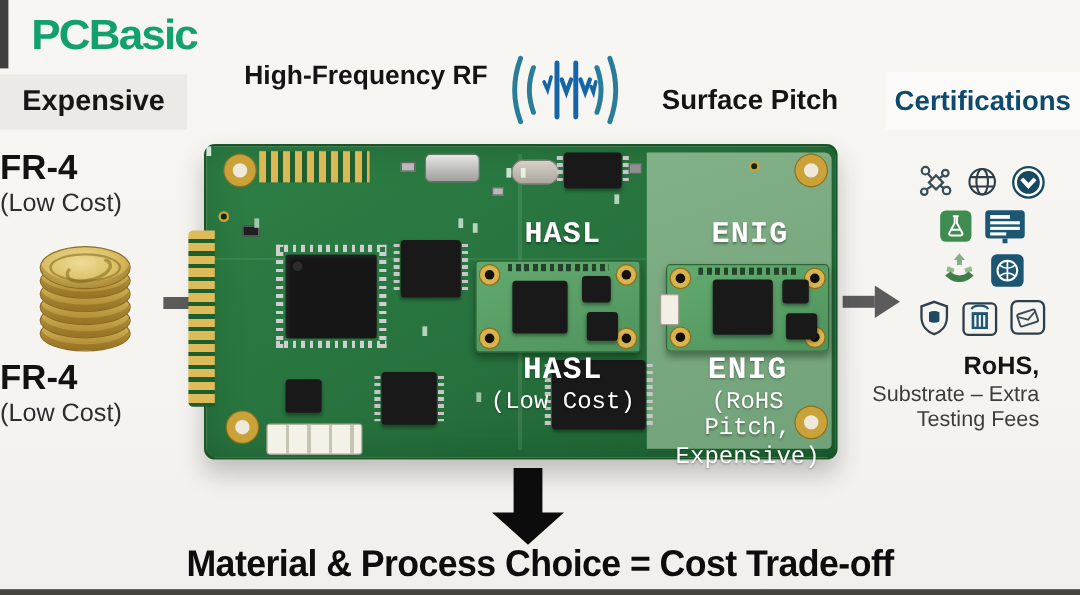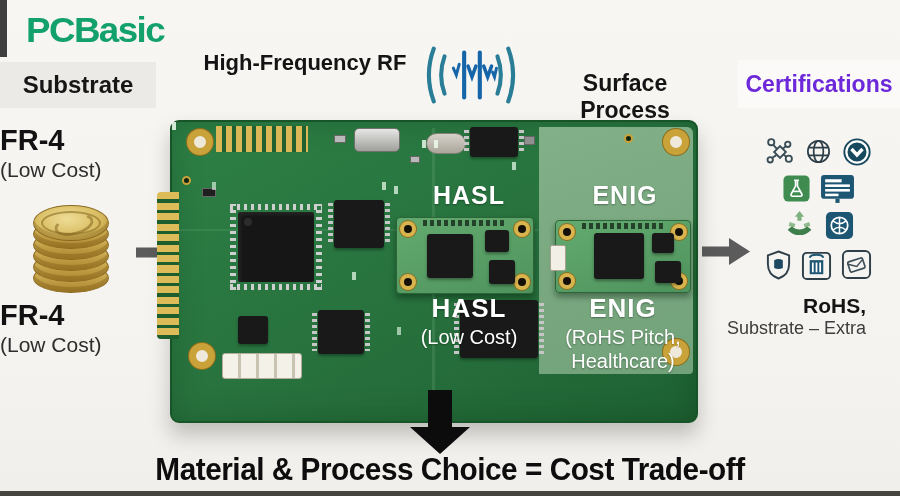--- a/index.html
+++ b/index.html
@@ -21,21 +21,21 @@
           background:#eceae7; display:flex; align-items:center; justify-content:center; }
   .panel-substrate span { font-size:24px; font-weight:800; color:#161616; }
   .hf-block { position:absolute; left:183px; top:50px; width:244px; text-align:center; }
   .hf-title { font-size:22px; font-weight:800; color:#141414; }
   .hf-sub { font-size:19px; color:#4e4e4e; margin-top:2px; }
   .rf-icon { position:absolute; left:424px; top:43px; width:94px; height:64px; }
   .surface-finish { position:absolute; left:540px; top:70px; width:170px; text-align:center;
           font-size:23px; font-weight:800; color:#141414; }
   .panel-cert { position:absolute; left:738px; top:60px; width:162px; height:48px;
           background:#fbfaf8; display:flex; align-items:center; justify-content:center; }
-  .panel-cert span { font-size:23px; font-weight:800; color:#6d28d9; }
+  .panel-cert span { font-size:23px; font-weight:800; color:#0c4a6e; }
 
   
   .fr4 { position:absolute; left:0; width:152px; text-align:left; }
   .fr4-top { top:124px; } .fr4-bottom { top:299px; }
   .fr4 .t { font-size:29px; font-weight:800; color:#121212; }
   .fr4 .s { font-size:21px; color:#2d2d2d; margin-top:1px; }
 
   
   .coins { position:absolute; left:31px; top:205px; width:80px; height:90px; }
   .coin { position:absolute; left:2px; width:76px; height:30px; border-radius:50%;
@@ -46,24 +46,24 @@
   .coin.top::after { content:""; position:absolute; inset:5px 7px; border-radius:50%;
           border:2px solid rgba(130,100,30,.55); }
   .coin.top::before { content:""; position:absolute; left:20px; top:9px; width:34px; height:14px;
           border-radius:50%; border:3px solid rgba(125,95,25,.5); border-top-color:transparent; transform:rotate(-15deg); }
 
   
   .flow-arrow { position:absolute; width:48px; height:27px; }
   .flow-left { left:136px; top:239px; } .flow-right { left:702px; top:238px; }
 
   
-  .pcb { position:absolute; left:170px; top:120px; width:528px; height:303px;
+  .pcb { position:absolute; left:170px; top:120px; width:528px; height:263px;
          background:linear-gradient(150deg,#2d8046 0%,#27713d 55%,#1e6132 100%);
          border:2px solid #175427; border-radius:9px;
-         box-shadow:0 12px 20px rgba(40,40,30,.25), inset 0 0 30px rgba(0,40,10,.25); }
+         box-shadow:0 12px 20px rgba(40,40,30,.25), inset 0 0 30px rgba(0,40,10,.25);font-family:Liberation Mono, monospace; }
   .zone-enig { position:absolute; left:367px; top:5px; width:154px; height:247px;
          background:linear-gradient(160deg,#82b088,#72a279); border-radius:0 6px 4px 0; }
   .fingers { position:absolute; left:-15px; top:70px; width:22px; height:147px;
          background:repeating-linear-gradient(180deg,#dcbb58 0 7px,#1c5e2d 7px 10.5px);
          border-radius:4px 0 0 4px; }
   .hole { position:absolute; width:26px; height:26px; border-radius:50%;
          background:#efe9dc; border:7px solid #c9a23a; box-shadow:0 0 0 1px #8c6e1d; }
   .hole.tl{left:15px;top:7px}.hole.tr{left:491px;top:7px}.hole.bl{left:17px;top:221px}.hole.br{left:491px;top:217px}
   .pinhole { position:absolute; width:9px; height:9px; border-radius:50%; background:#10240f; border:2px solid #caa23a; }
   .ph1{left:10px;top:54px}.ph2{left:452px;top:12px}
@@ -148,41 +148,41 @@
 <body>
 
 <div class="canvas">
 
   <div class="edge-sliver"></div>
   <div class="bottom-strip"></div>
 
   <div class="logo">PCBasic</div>
 
   <div class="panel-substrate">
-    <span>Substrate</span>
+    <span>Expensive</span>
   </div>
 
   <div class="hf-block">
     <div class="hf-title">High-Frequency RF</div>
   </div>
 
   <svg class="rf-icon" viewBox="0 0 96 64" fill="none" stroke-linecap="round">
     <path d="M10 5 Q0 32 10 59" stroke="#2a7d96" stroke-width="4.2"></path>
     <path d="M21 13 Q14 32 21 51" stroke="#2a7d96" stroke-width="4.2"></path>
     <path d="M86 5 Q96 32 86 59" stroke="#2a7d96" stroke-width="4.2"></path>
     <path d="M75 13 Q82 32 75 51" stroke="#2a7d96" stroke-width="4.2"></path>
     <path d="M30 25l3 7 3-11" stroke="#1565a8" stroke-width="3"></path>
     <line x1="41" y1="9" x2="41" y2="55" stroke="#1565a8" stroke-width="4.2"></line>
     <path d="M45 23l4 11 4-11" stroke="#1565a8" stroke-width="3.6"></path>
     <line x1="57" y1="9" x2="57" y2="55" stroke="#1565a8" stroke-width="4.2"></line>
     <path d="M61 23l4 11 4-11" stroke="#1565a8" stroke-width="3.6"></path>
     <path d="M70 29l2 5 2-9" stroke="#1565a8" stroke-width="3"></path>
   </svg>
 
-  <div class="surface-finish">Surface Process</div>
+  <div class="surface-finish">Surface Pitch</div>
 
   <div class="panel-cert">
     <span>Certifications</span>
   </div>
 
   <div class="fr4 fr4-top">
     <div class="t">FR-4</div>
     <div class="s">(Low Cost)</div>
   </div>
 
@@ -263,21 +263,21 @@
       <div class="chip" style="left:99px;top:40px;width:26px;height:22px;"></div>
     </div>
 
     <div class="caption cap-hasl">
       <div class="ct">HASL</div>
       <div class="cs">(Low Cost)</div>
     </div>
     <div class="caption cap-enig">
       <div class="ct">ENIG</div>
       <div class="cs">(RoHS Pitch,</div>
-      <div class="cs">Healthcare)</div>
+      <div class="cs">Expensive)</div>
     </div>
   </div>
 
   <div class="cert-icons">
     <div class="cert-row">
       <svg width="31" height="31" viewBox="0 0 30 30" fill="none" stroke="#3a4d57" stroke-width="1.8">
         <circle cx="7" cy="6" r="3"></circle>
           <circle cx="23" cy="8" r="2.6"></circle>
           <circle cx="6" cy="23" r="2.6"></circle>
           <circle cx="24" cy="22" r="3"></circle>
@@ -340,20 +340,21 @@
           <rect x="8" y="11" width="16" height="11" rx="1.5" fill="none" stroke="#3a4d57" stroke-width="1.7"></rect>
           <path d="M8 13l8 5 8-5" fill="none" stroke="#3a4d57" stroke-width="1.5"></path>
         </g>
       </svg>
     </div>
   </div>
 
   <div class="cert-caption">
     <div class="l1">RoHS,</div>
     <div class="l2">Substrate – Extra</div>
+    <div class="l3">Testing Fees</div>
   </div>
 
   <svg class="down-arrow" viewBox="0 0 70 65">
     <rect x="23" y="0" width="24" height="39" fill="#0c0c0c"></rect>
     <polygon points="5,37 65,37 35,64" fill="#0c0c0c"></polygon>
   </svg>
 
   <div class="footer-title">Material &amp; Process Choice = Cost Trade-off</div>
 
 </div>

